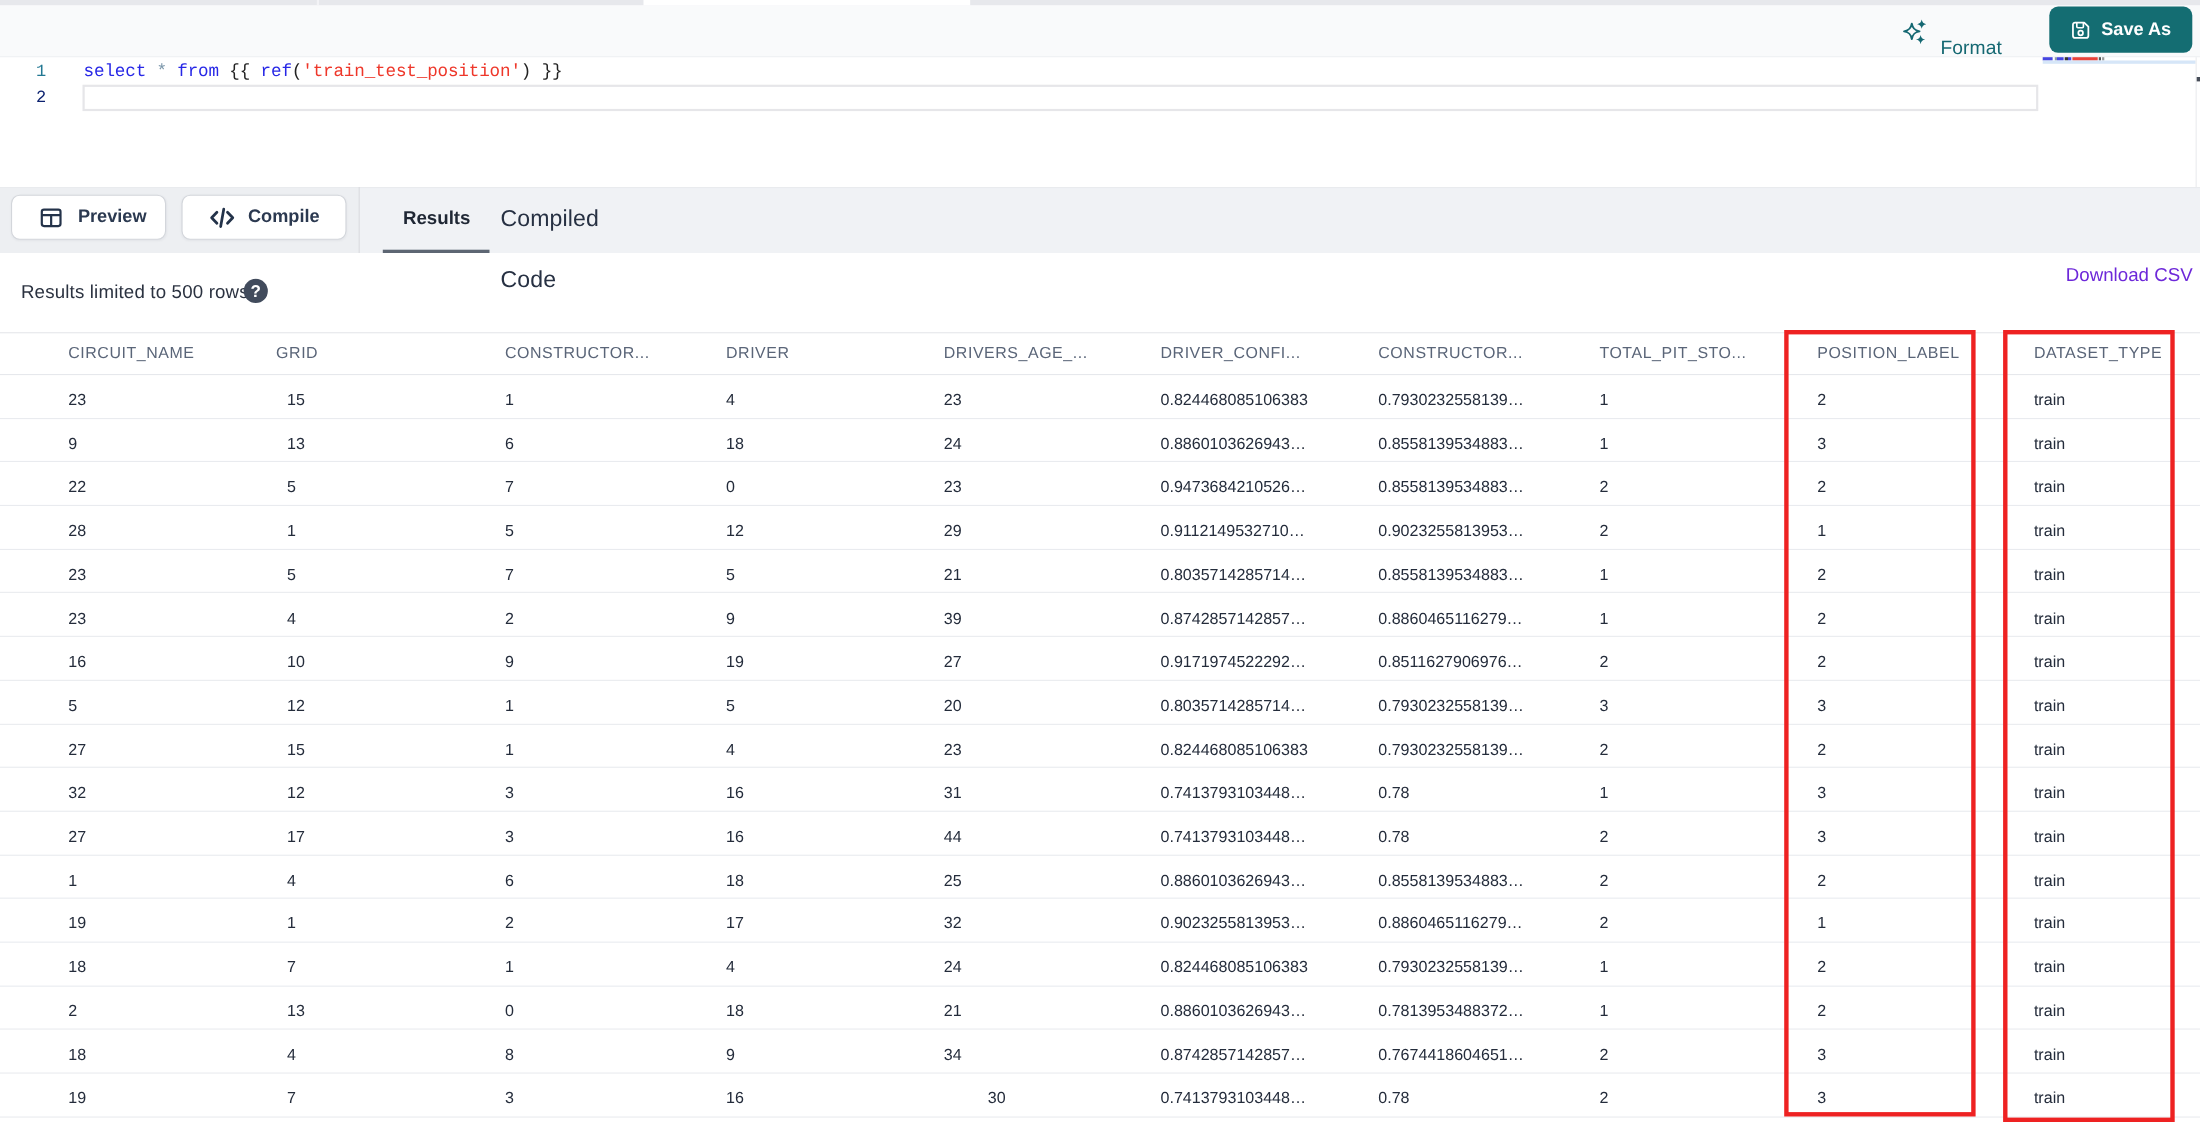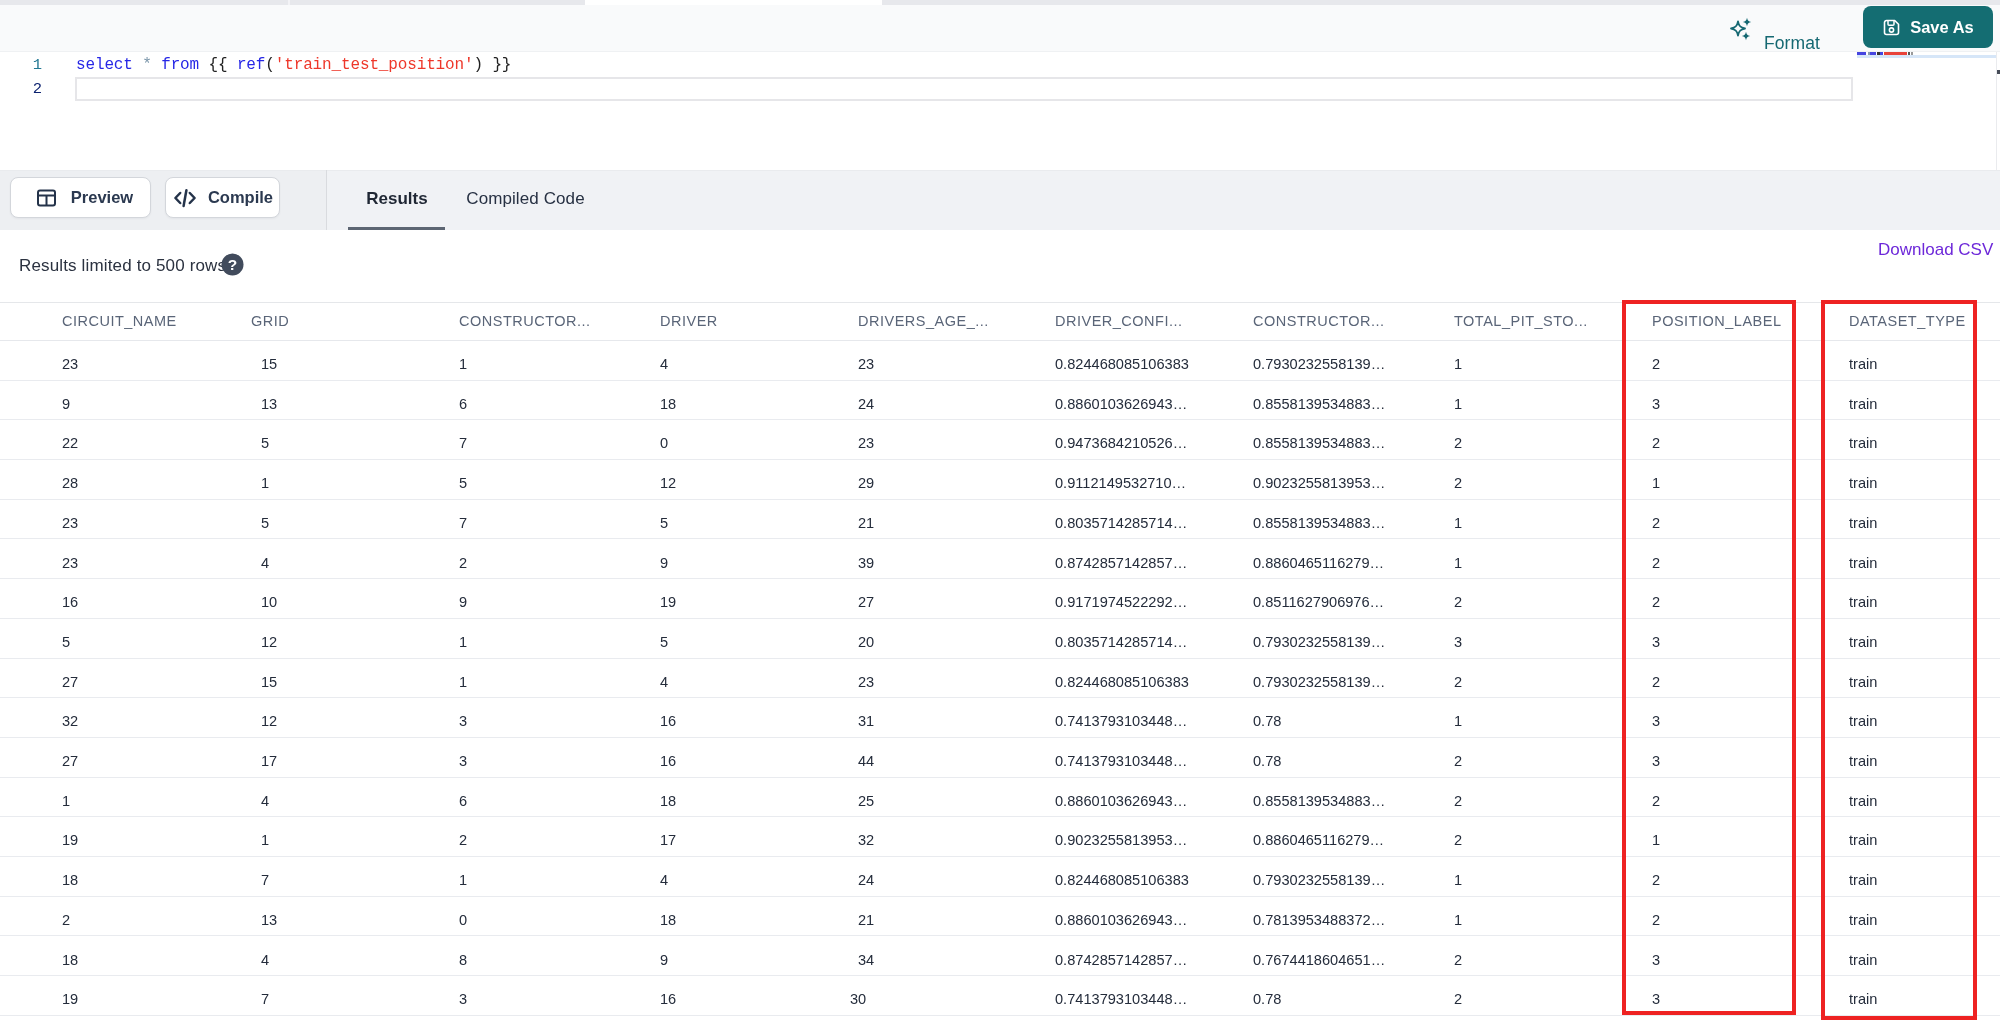--- a/index.html
+++ b/index.html
@@ -23,21 +23,21 @@
 .mm { position:absolute; top:52px; height:3px; }
 .mmbar { position:absolute; left:1857px; top:55px; width:139px; height:3px; background:#d6e6f8; }
 .mmline { position:absolute; left:1996px; top:52px; width:1px; height:118px; background:#eaebee; }
 .mmdot { position:absolute; left:1997px; top:70px; width:3px; height:4px; background:#474d58; }
 
 .toolrow { position:absolute; left:0; top:170px; width:2000px; height:60px; background:#f0f2f5; border-top:1px solid #e9ebee; }
 .toolrowL { position:absolute; left:0; top:171px; width:326px; height:59px; background:#edeff2; }
 .vdiv { position:absolute; left:326px; top:170px; width:1px; height:60px; background:#d9dbdf; }
 .btn { position:absolute; top:177px; height:41px; background:#fff; border:1px solid #d3d6db; border-radius:8px; display:flex; align-items:center; justify-content:center; gap:14px; font-size:16.5px; font-weight:600; color:#2b3950; box-shadow:0 1px 2px rgba(30,40,60,0.05); }
 .tabresults { position:absolute; left:348px; top:171px; width:98px; height:56px; line-height:56px; text-align:center; font-size:17px; font-weight:600; color:#1f2734; }
-.tabcc { position:absolute; left:455px; top:171px; width:141px; height:56px; line-height:56px; text-align:center; font-size:17px; letter-spacing:0.1px; color:#273143; }
+.tabcc { position:absolute; left:455px; top:171px; width:141px; height:56px; line-height:56px; text-align:left; font-size:21px; letter-spacing:0.1px; color:#273143; }
 .underline { position:absolute; left:348px; top:227px; width:97px; height:3px; background:#5d6673; }
 
 .reslim { position:absolute; left:19px; top:246px; height:40px; line-height:40px; font-size:17px; letter-spacing:0.15px; color:#2b3240; }
 .dlcsv { position:absolute; left:1878px; top:230px; height:40px; line-height:40px; font-size:17px; color:#6d28d9; }
 
 .tabletop { position:absolute; left:0; top:302px; width:2000px; height:1px; background:#e5e7ea; }
 .thead { position:absolute; left:0; top:303px; width:2000px; height:38px; border-bottom:1px solid #e6e8ec; }
 .hc { position:absolute; top:-1.5px; height:38px; line-height:38px; font-size:14.5px; font-weight:400; letter-spacing:0.5px; color:#5a6578; }
 .tr { position:absolute; left:0; width:2000px; height:39.7px; border-bottom:1px solid #e9ebef; }
 .tc { position:absolute; top:4px; height:39px; line-height:39px; font-size:14.6px; color:#242c3b; }
@@ -85,21 +85,21 @@
 <div class="toolrow"></div>
 <div class="toolrowL"></div>
 <div class="vdiv"></div>
 <div class="btn" style="left:10px;width:141px;padding-left:8px">
 <svg width="21" height="20" viewBox="0 0 21 20" fill="none" stroke="#24334a" stroke-width="2" stroke-linejoin="round">
   <rect x="2" y="2.5" width="17" height="15" rx="2"></rect>
   <path d="M2 7.6 h17 M10.5 7.6 v9.9"></path>
 </svg>
 <span>Preview</span>
   </div>
-<div class="btn" style="left:165px;width:115px;gap:10px">
+<div class="btn" style="left:165px;width:150px;gap:10px">
 <svg width="26" height="24" viewBox="0 0 26 24" fill="none" stroke="#24334a" stroke-width="2.5" stroke-linecap="round" stroke-linejoin="round">
   <path d="M8.2 7 L3.4 12 L8.2 17"></path>
   <path d="M17.8 7 L22.6 12 L17.8 17"></path>
   <path d="M14.4 4.2 L11.6 20"></path>
 </svg>
 <span>Compile</span>
   </div>
 <div class="tabresults">Results</div>
 <div class="tabcc">Compiled Code</div>
 <div class="underline"></div>
@@ -314,21 +314,21 @@
     <span class="tc" style="left:1253px">0.7674418604651…</span>
     <span class="tc" style="left:1454px">2</span>
     <span class="tc" style="left:1652px">3</span>
     <span class="tc" style="left:1849px">train</span>
   </div>
 <div class="tr" style="top:976.2px">
     <span class="tc" style="left:62px">19</span>
     <span class="tc" style="left:261px">7</span>
     <span class="tc" style="left:459px">3</span>
     <span class="tc" style="left:660px">16</span>
-    <span class="tc" style="left:850px">30</span>
+    <span class="tc" style="left:898px">30</span>
     <span class="tc" style="left:1055px">0.7413793103448…</span>
     <span class="tc" style="left:1253px">0.78</span>
     <span class="tc" style="left:1454px">2</span>
     <span class="tc" style="left:1652px">3</span>
     <span class="tc" style="left:1849px">train</span>
   </div>
 
 <div class="redbox" style="left:1622px;top:300px;width:174px;height:715px"></div>
 <div class="redbox" style="left:1821px;top:300px;width:156px;height:720px"></div>
 

